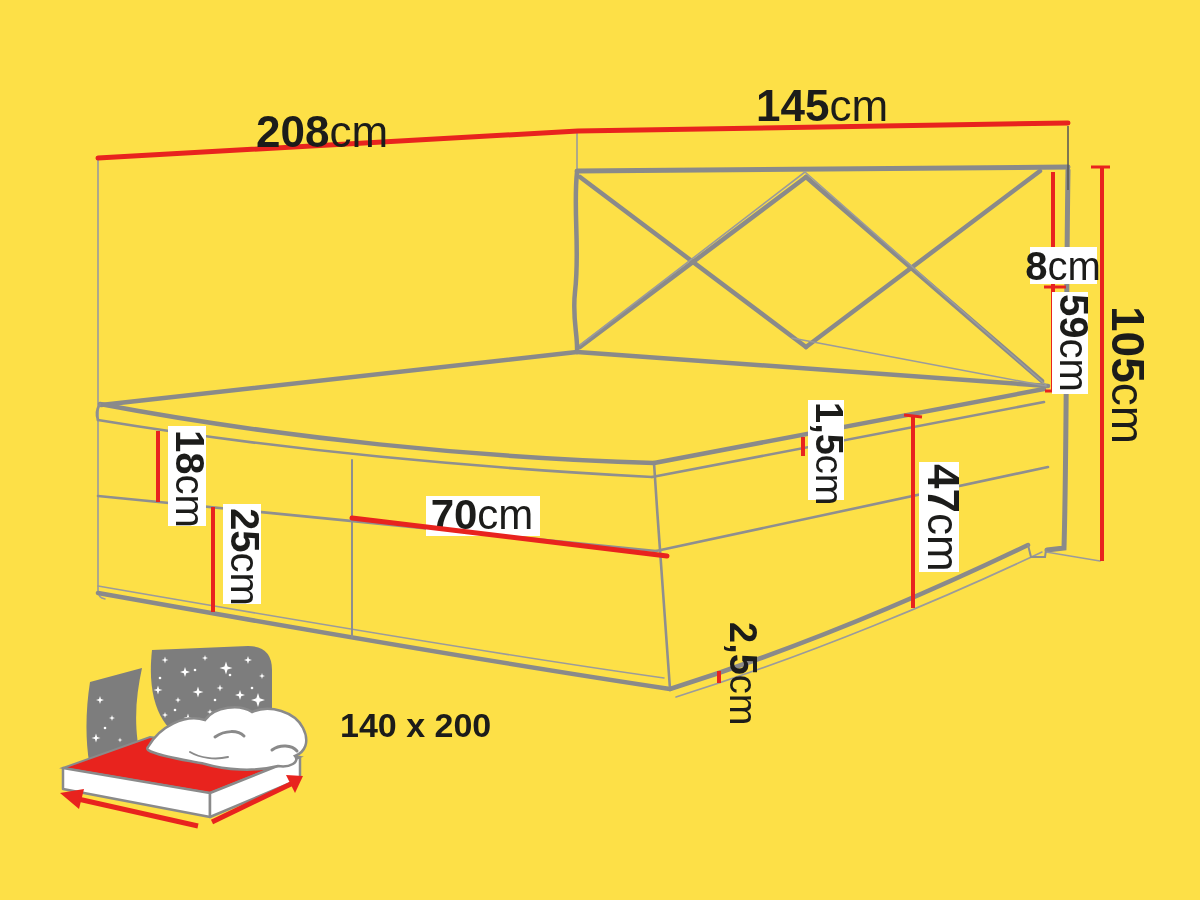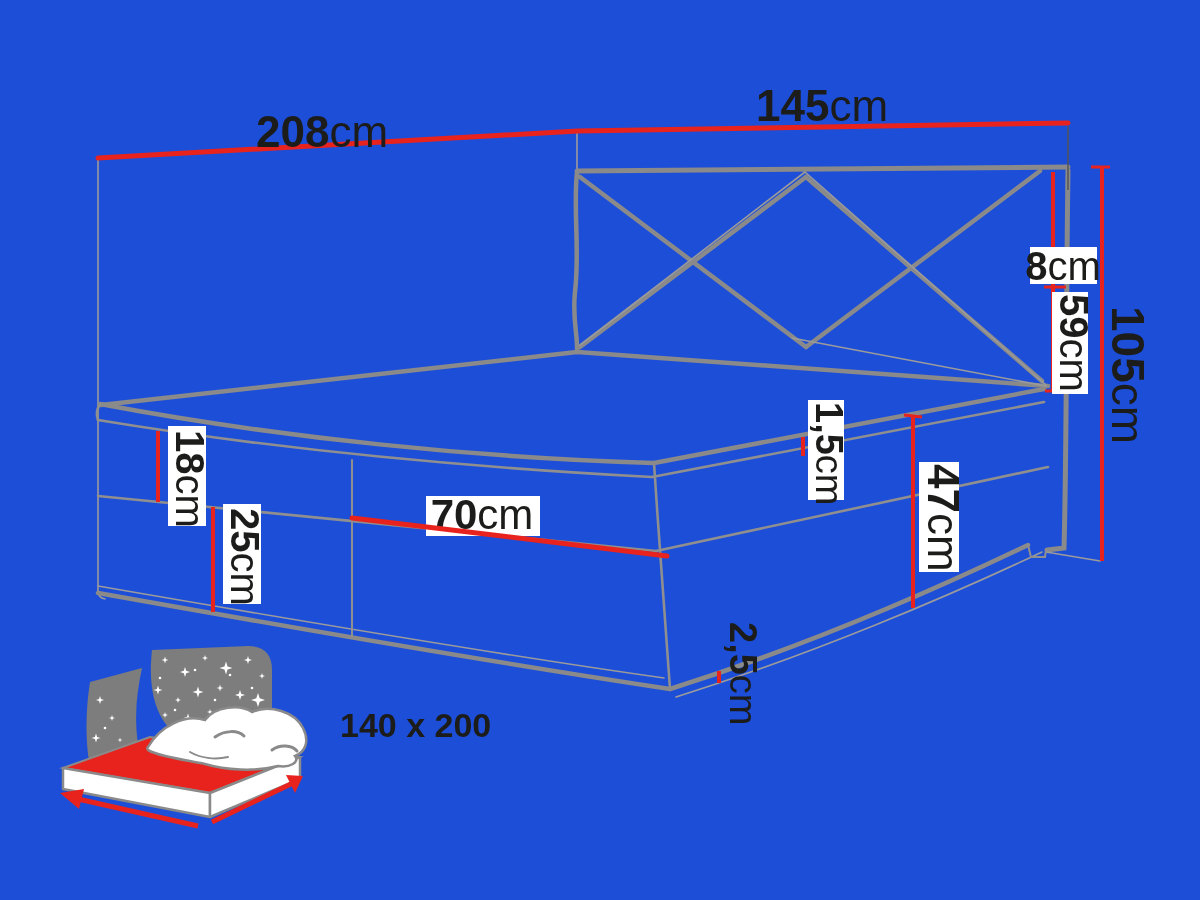--- a/index.html
+++ b/index.html
@@ -1,16 +1,16 @@
 <!DOCTYPE html>
 <html><head>
 <meta charset="utf-8">
 <style>
   html,body{margin:0;padding:0;background:#ffffff;}
-  .stage{position:relative;width:1200px;height:900px;background:#1d4ed8;overflow:hidden;
+  .stage{position:relative;width:1200px;height:900px;background:#fde047;overflow:hidden;
          font-family:"Liberation Sans", sans-serif;}
   svg{display:block;}
   text{font-family:"Liberation Sans", sans-serif; fill:#1c1c1a;}
   .num{font-weight:bold;}
   .unit{font-weight:normal;}
   .gray-thick{stroke:#8a8a8a;stroke-width:4.5;fill:none;stroke-linecap:round;}
   .gray-mid{stroke:#8f8f8f;stroke-width:2.6;fill:none;stroke-linecap:round;}
   .gray-thin{stroke:#9b9b9b;stroke-width:1.6;fill:none;stroke-linecap:round;}
   .red-line{stroke:#e8231e;stroke-width:4;fill:none;stroke-linecap:butt;}
   .red-main{stroke:#e8231e;stroke-width:5;fill:none;stroke-linecap:round;}

